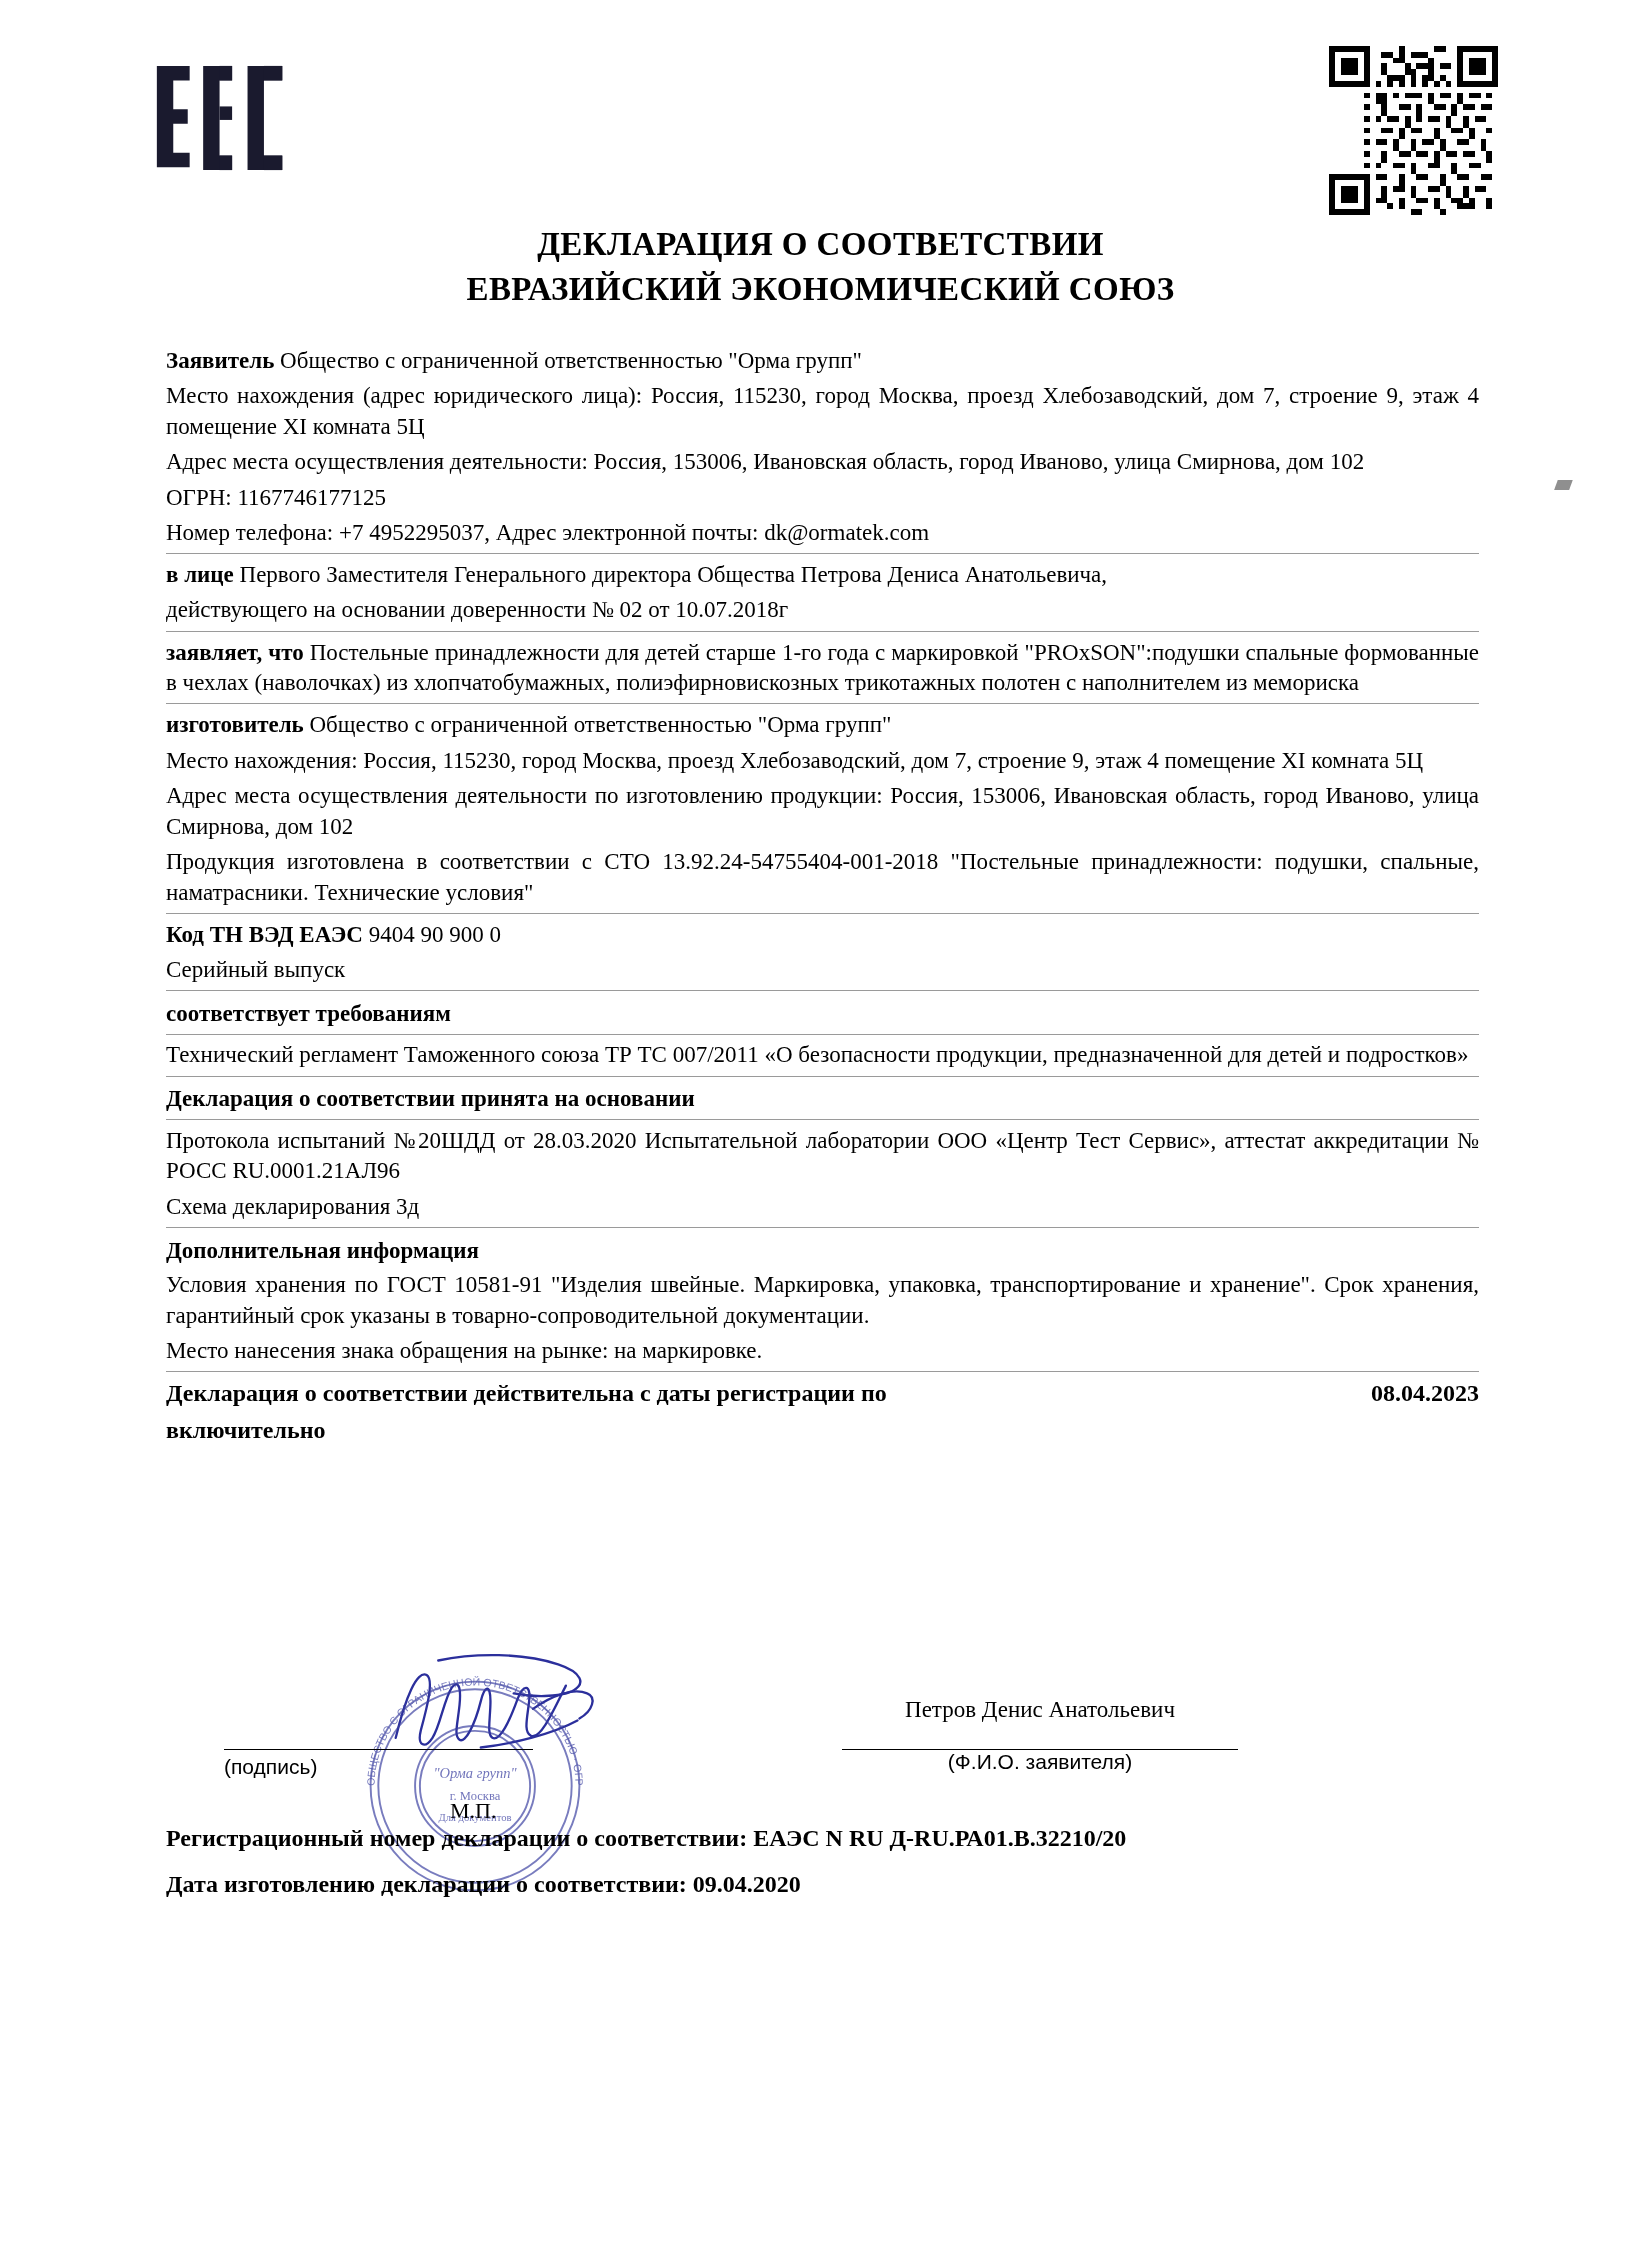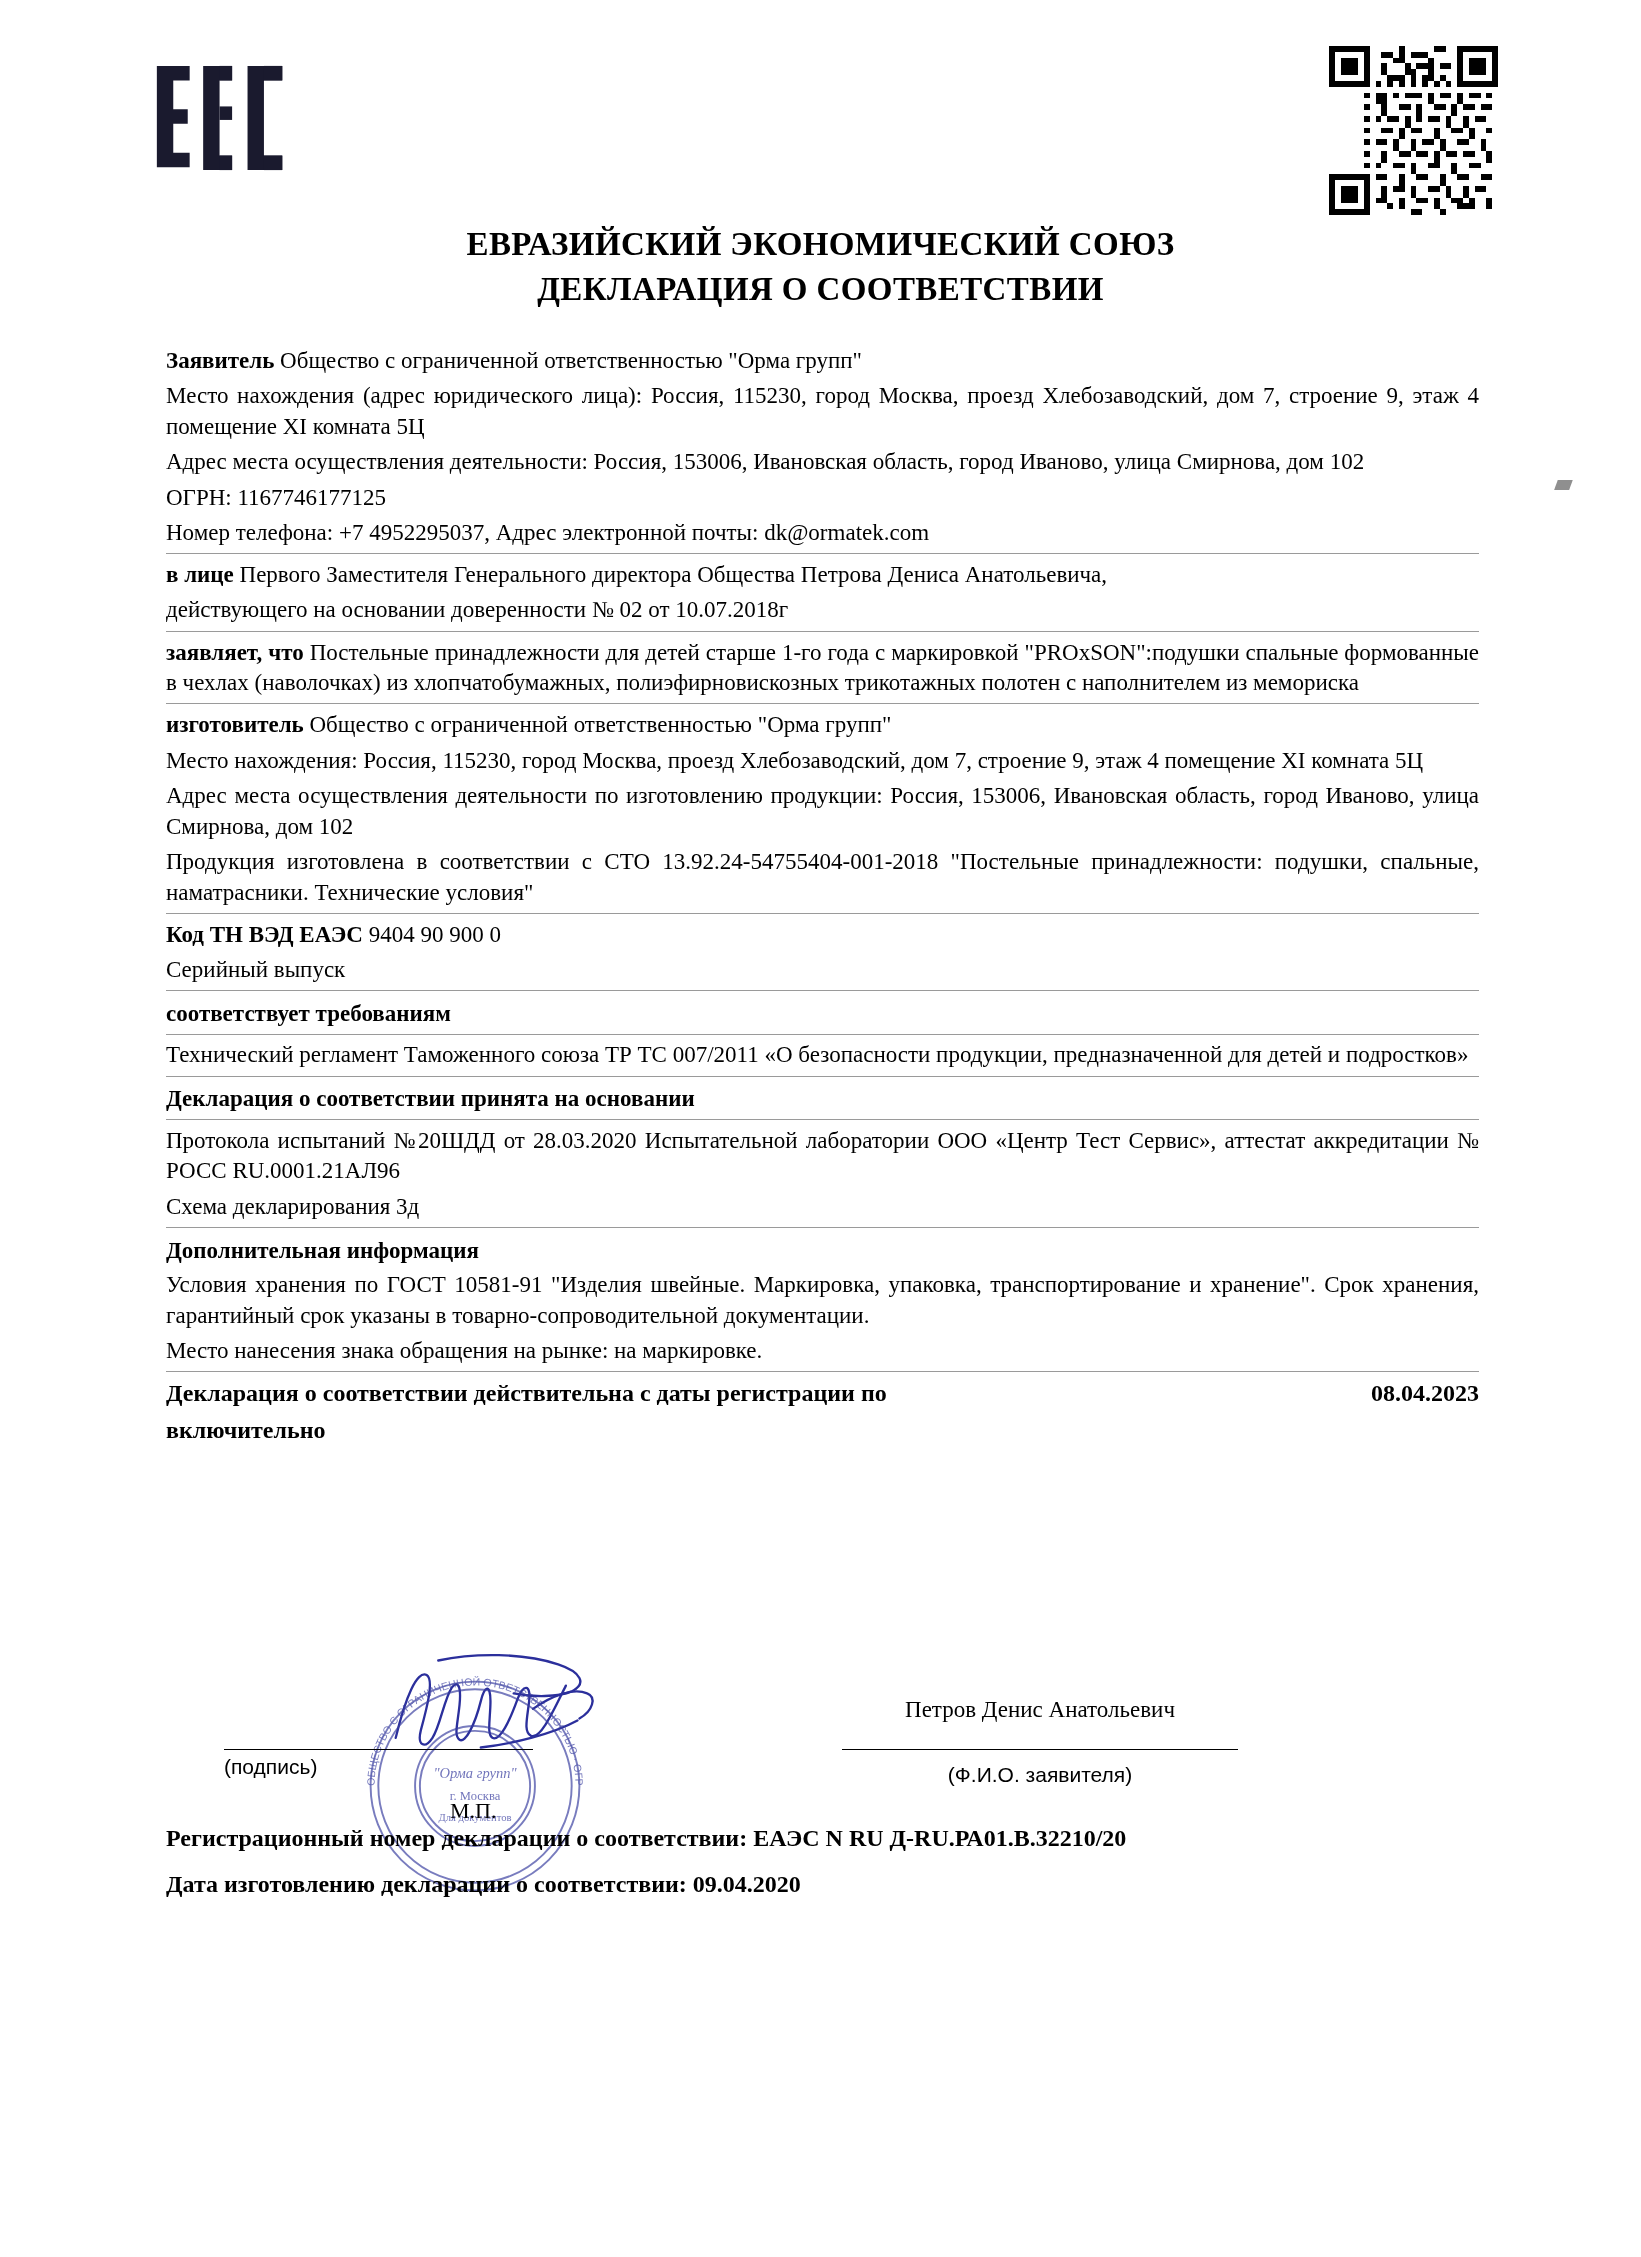--- a/index.html
+++ b/index.html
@@ -104,21 +104,21 @@
     position: absolute;
     left: 58px;
     top: 162px;
     width: 309px;
     font-size: 21px;
     font-family: "Liberation Sans", sans-serif;
   }
   .sig-cap-right {
     position: absolute;
     left: 676px;
-    top: 170px;
+    top: 157px;
     width: 396px;
     text-align: center;
     font-size: 21px;
     font-family: "Liberation Sans", sans-serif;
   }
   .sig-name {
     position: absolute;
     left: 676px;
     top: 104px;
     width: 396px;
@@ -323,22 +323,22 @@
           <rect x="14" y="28" width="2" height="1"></rect>
         <rect x="19" y="28" width="1" height="1"></rect>
           <rect x="22" y="27" width="2" height="1"></rect>
       </g>
     </svg>
   </div>
 
   <div class="small-mark"></div>
 
   <div class="title-block">
+    <div class="title-line">ДЕКЛАРАЦИЯ О СООТВЕТСТВИИ</div>
     <div class="title-line">ЕВРАЗИЙСКИЙ ЭКОНОМИЧЕСКИЙ СОЮЗ</div>
-    <div class="title-line">ДЕКЛАРАЦИЯ О СООТВЕТСТВИИ</div>
   </div>
 
   <div class="doc">
 
     <div class="row">
       <span class="b">Заявитель</span>
       <span>Общество с ограниченной ответственностью "Орма групп"</span>
     </div>
     <div class="row just">Место нахождения (адрес юридического лица): Россия, 115230, город Москва, проезд Хлебозаводский, дом 7, строение 9, этаж 4 помещение XI комната 5Ц</div>
     <div class="row just">Адрес места осуществления деятельности: Россия, 153006, Ивановская область, город Иваново, улица Смирнова, дом 102</div>

